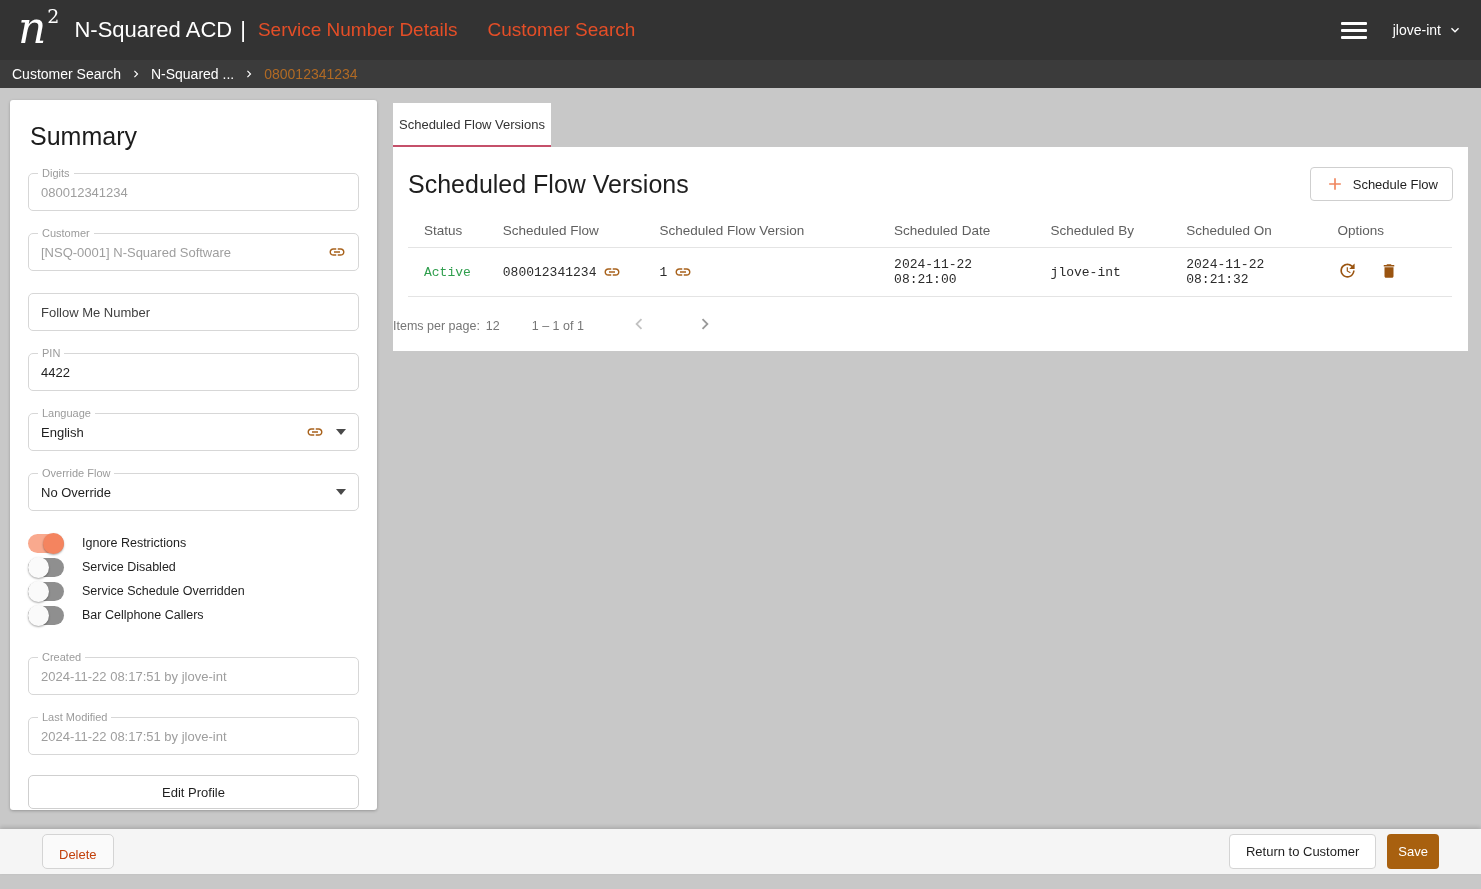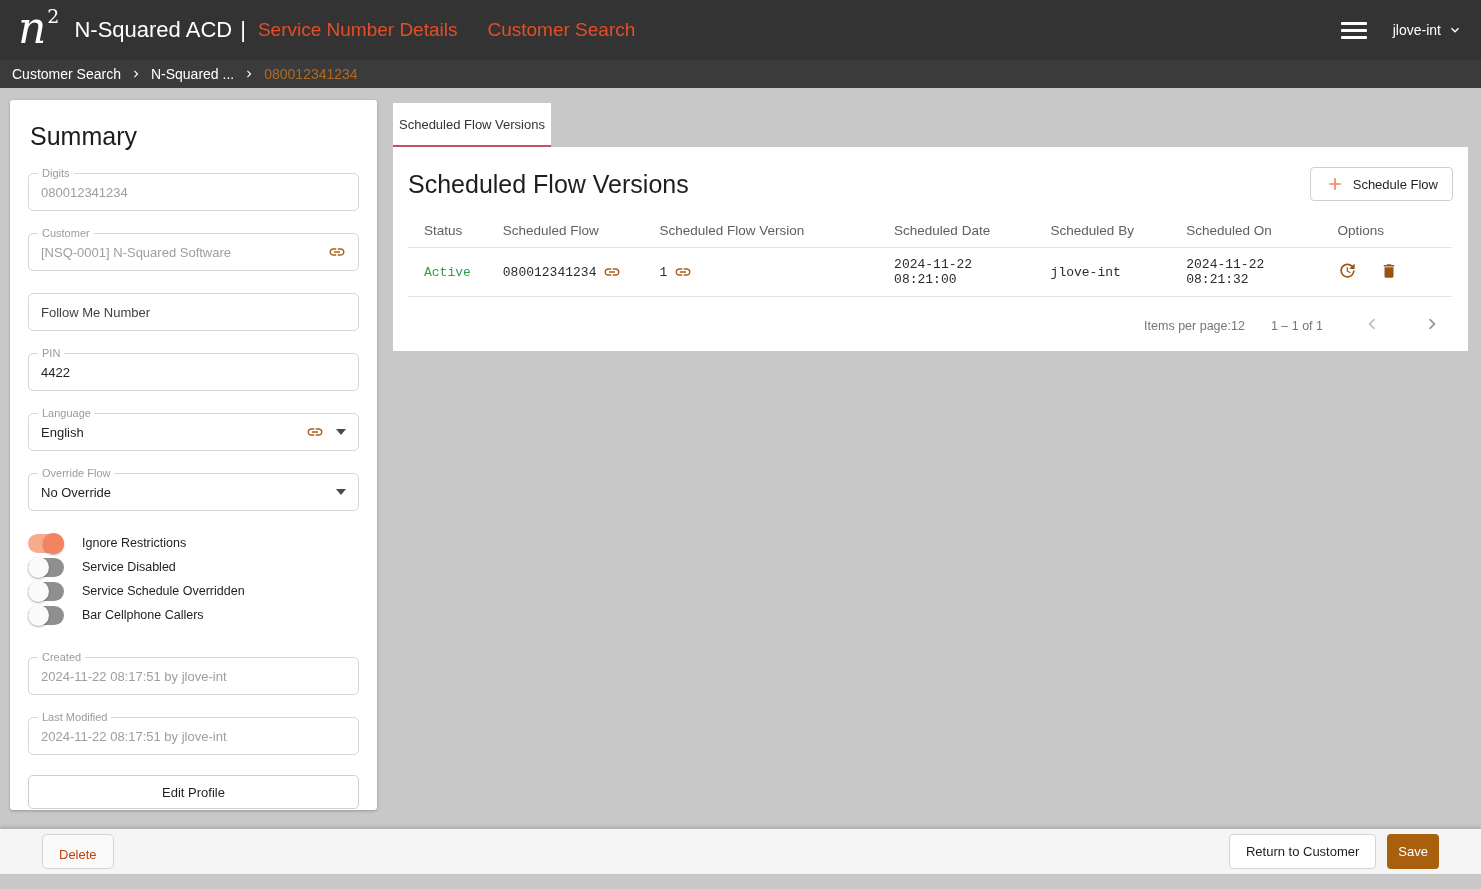--- a/index.html
+++ b/index.html
@@ -117,22 +117,22 @@
   .flow-table th {
     text-align: left; font-weight: normal; color: #5f5f5f; font-size: 13.5px;
     padding: 6px 16px 9px; border-bottom: 1px solid #e4e4e4;
   }
   .flow-table td { padding: 9px 16px; border-bottom: 1px solid #e4e4e4; color: #2b2b2b; vertical-align: middle; font-family: Liberation Mono, monospace; }
   .status-active { color: #2f9e4d; }
   .cell-with-link { display: flex; align-items: center; gap: 7px; }
   .icon-btn { background: none; border: none; cursor: pointer; padding: 0; margin-right: 16px; }
 
   .paginator {
-    display: flex; align-items: center; justify-content: flex-end;
-    margin: 16px 25px 0 0; color: #767676; font-size: 12.5px; 
+    display: flex; align-items: center; 
+    margin: 16px 25px 0 0; color: #767676; font-size: 12.5px; gap: 6px;
   }
   .paginator .range { margin-left: 26px; }
   .pg-btn { background: none; border: none; cursor: pointer; padding: 0; margin-left: 38px; }
 
   
   .footer-bar {
     position: absolute; left: 0; top: 829px; width: 1481px; height: 45px;
     background: #f5f5f5; box-shadow: 0 -2px 4px rgba(0,0,0,.15);
     display: flex; align-items: center; padding: 0 42px;
   }

